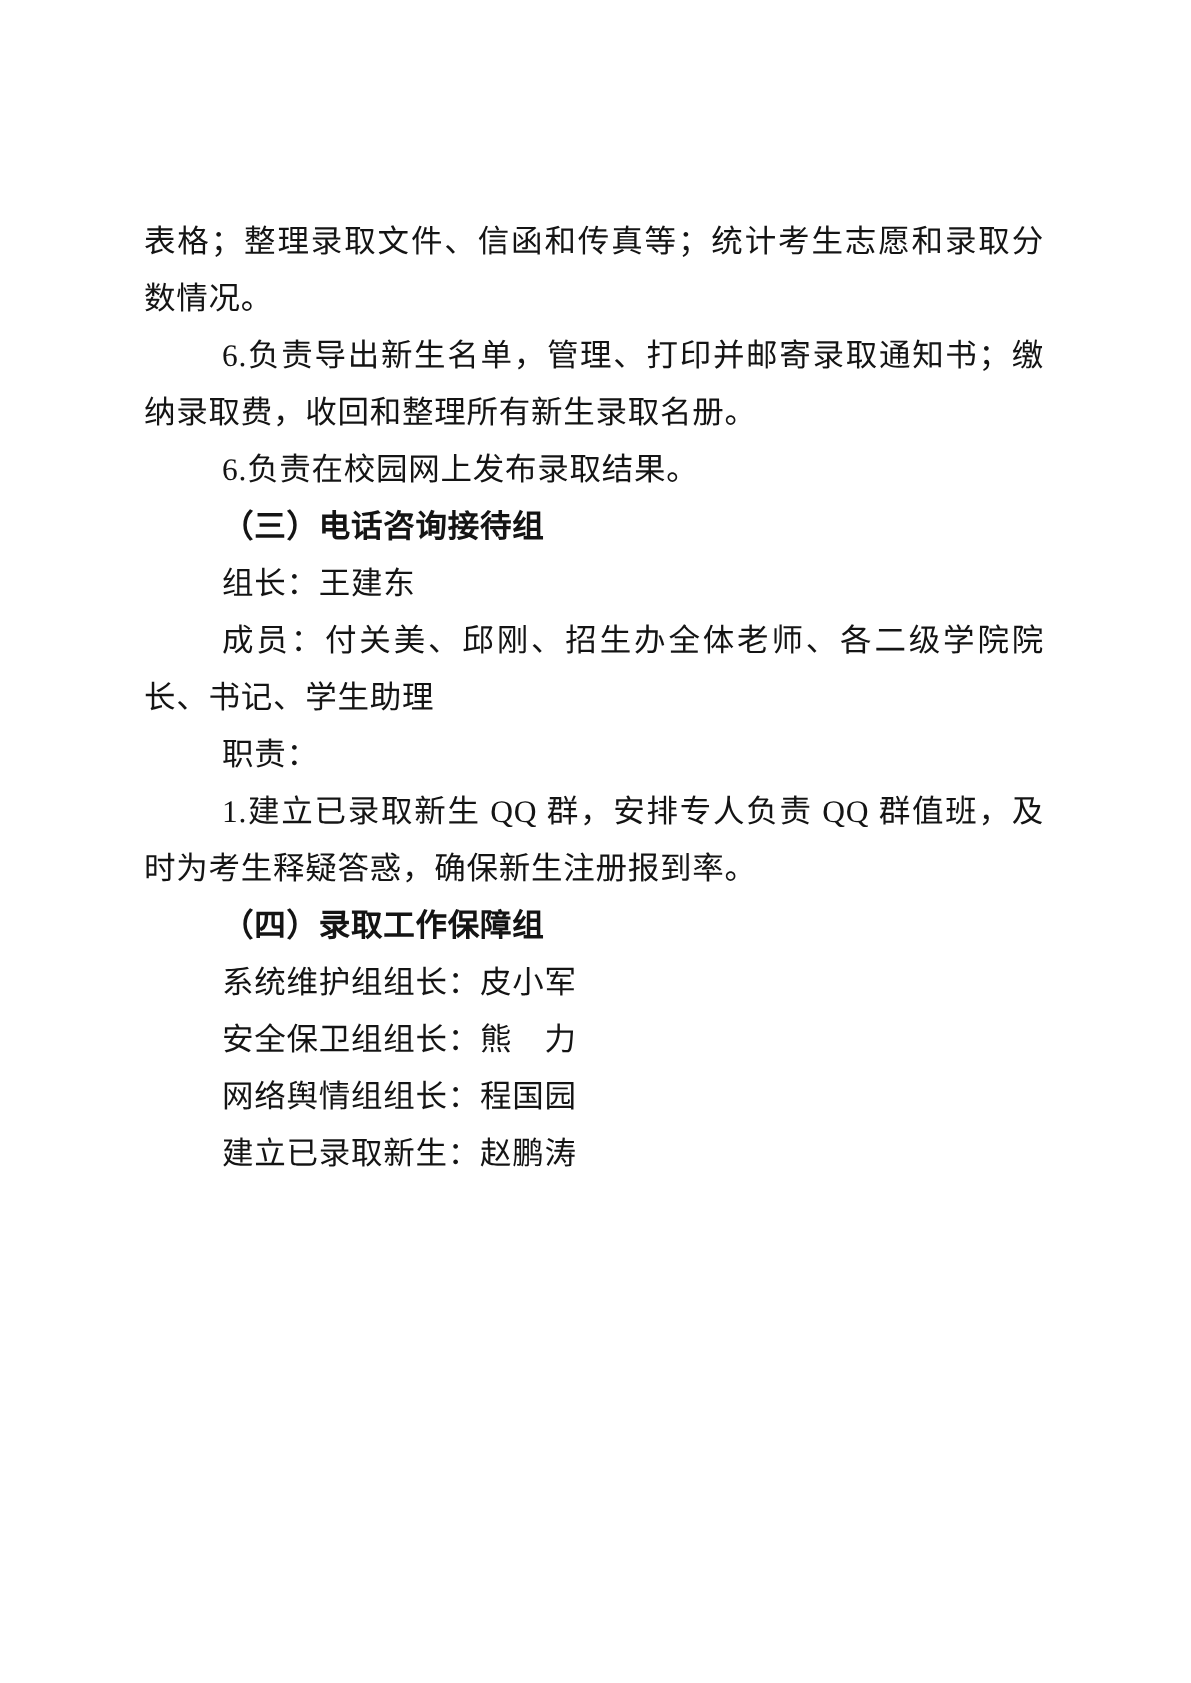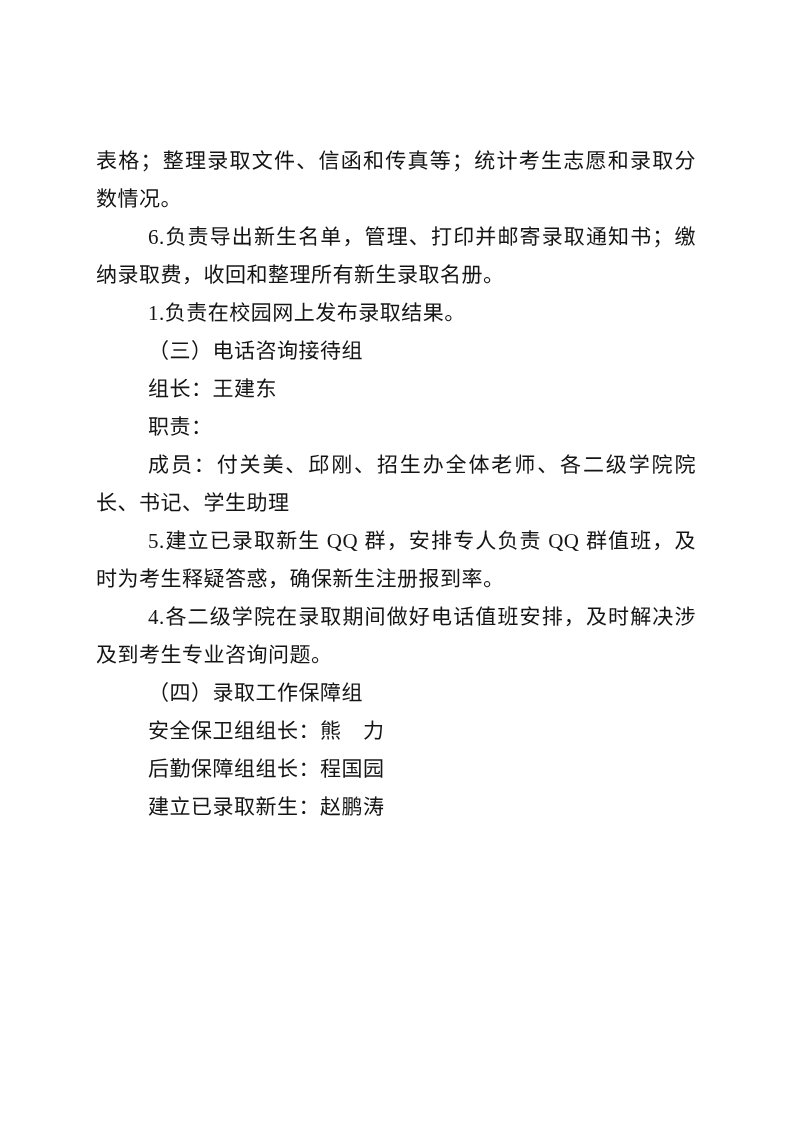--- a/index.html
+++ b/index.html
@@ -28,46 +28,46 @@
     line-height: 38px;
     text-align: justify;
     text-justify: inter-character;
     text-indent: 52px;
     letter-spacing: 0.5px;
   }
   .content p.continued {
     text-indent: 0;
   }
   .content p.heading {
-    font-weight: normal;
+    font-weight: bold;
     font-family: "Liberation Serif", "DejaVu Serif", serif;
   }
   .footer-page-number {
     position: absolute;
     top: 1002px;
     right: 100px;
     font-size: 21px;
     line-height: 30px;
     color: #222222;
     letter-spacing: 0;
   }
 </style>
 </head>
 <body>
 
 <div class="page">
   <div class="content">
     <p class="continued">表格；整理录取文件、信函和传真等；统计考生志愿和录取分数情况。</p>
     <p>6.负责导出新生名单，管理、打印并邮寄录取通知书；缴纳录取费，收回和整理所有新生录取名册。</p>
-    <p>1.负责在校园网上发布录取结果。</p>
+    <p>6.负责在校园网上发布录取结果。</p>
     <p class="heading">（三）电话咨询接待组</p>
     <p>组长：王建东</p>
+    <p>成员：付关美、邱刚、招生办全体老师、各二级学院院长、书记、学生助理</p>
     <p>职责：</p>
-    <p>成员：付关美、邱刚、招生办全体老师、各二级学院院长、书记、学生助理</p>
-    <p>5.建立已录取新生 QQ 群，安排专人负责 QQ 群值班，及时为考生释疑答惑，确保新生注册报到率。</p>
-    <p>4.各二级学院在录取期间做好电话值班安排，及时解决涉及到考生专业咨询问题。</p>
+    <p>1.建立已录取新生 QQ 群，安排专人负责 QQ 群值班，及时为考生释疑答惑，确保新生注册报到率。</p>
     <p class="heading">（四）录取工作保障组</p>
+    <p>系统维护组组长：皮小军</p>
     <p>安全保卫组组长：熊　力</p>
-    <p>后勤保障组组长：程国园</p>
+    <p>网络舆情组组长：程国园</p>
     <p>建立已录取新生：赵鹏涛</p>
   </div>
   <div class="footer-page-number">—3—</div>
 </div>
 
 </body></html>

